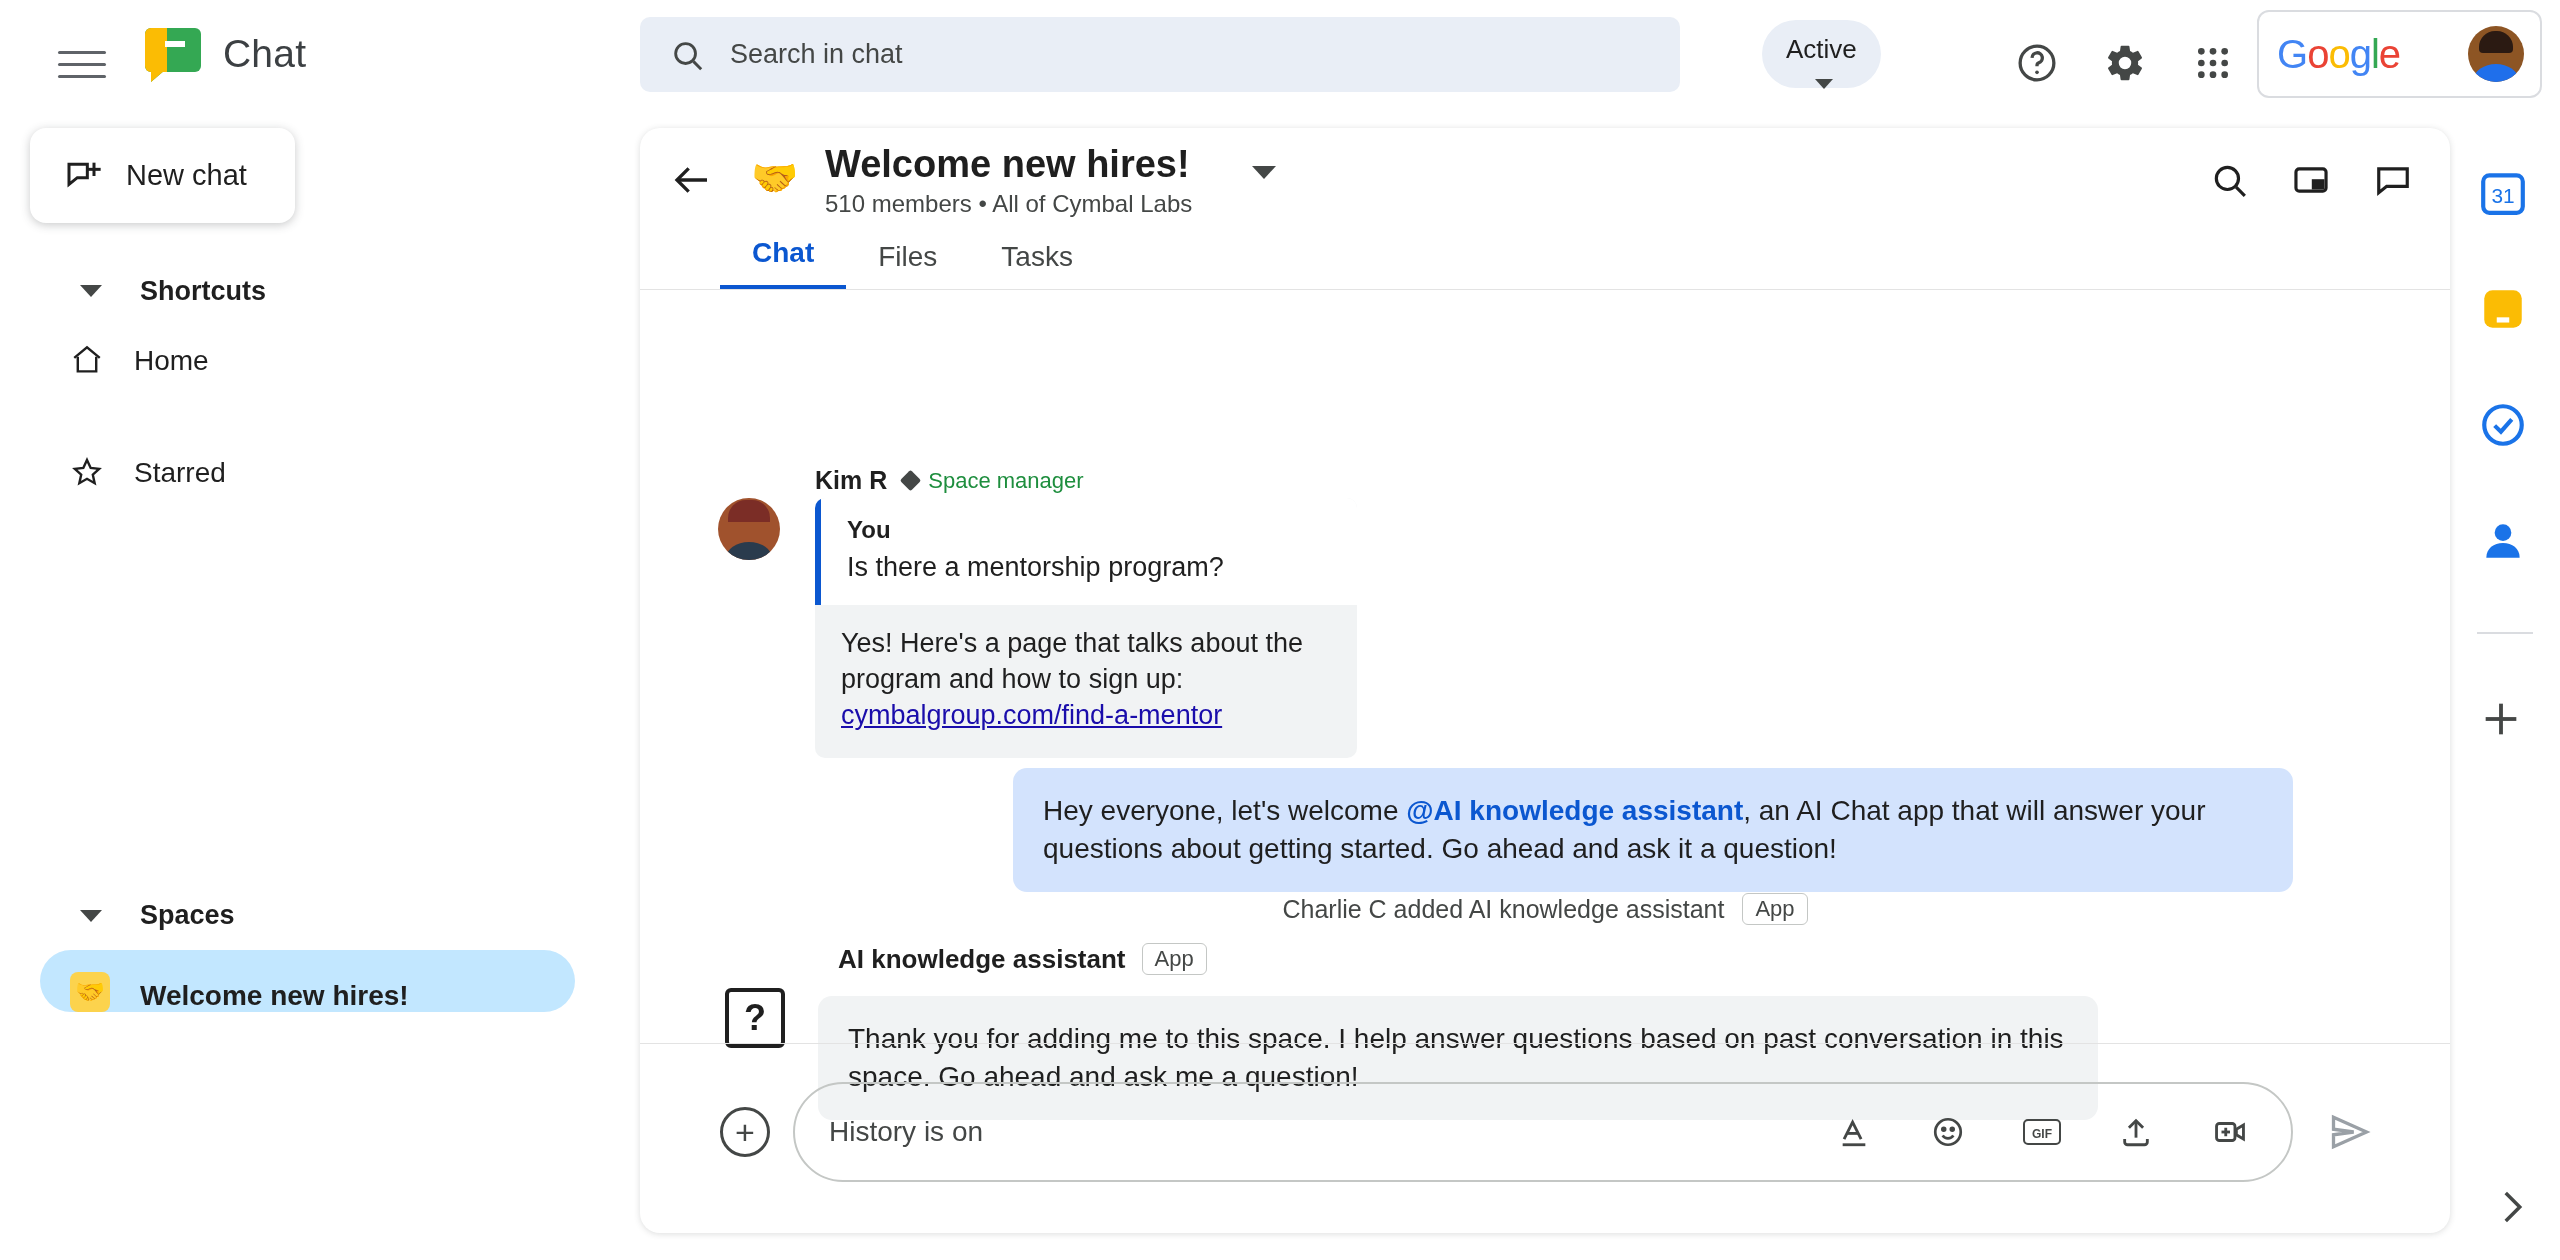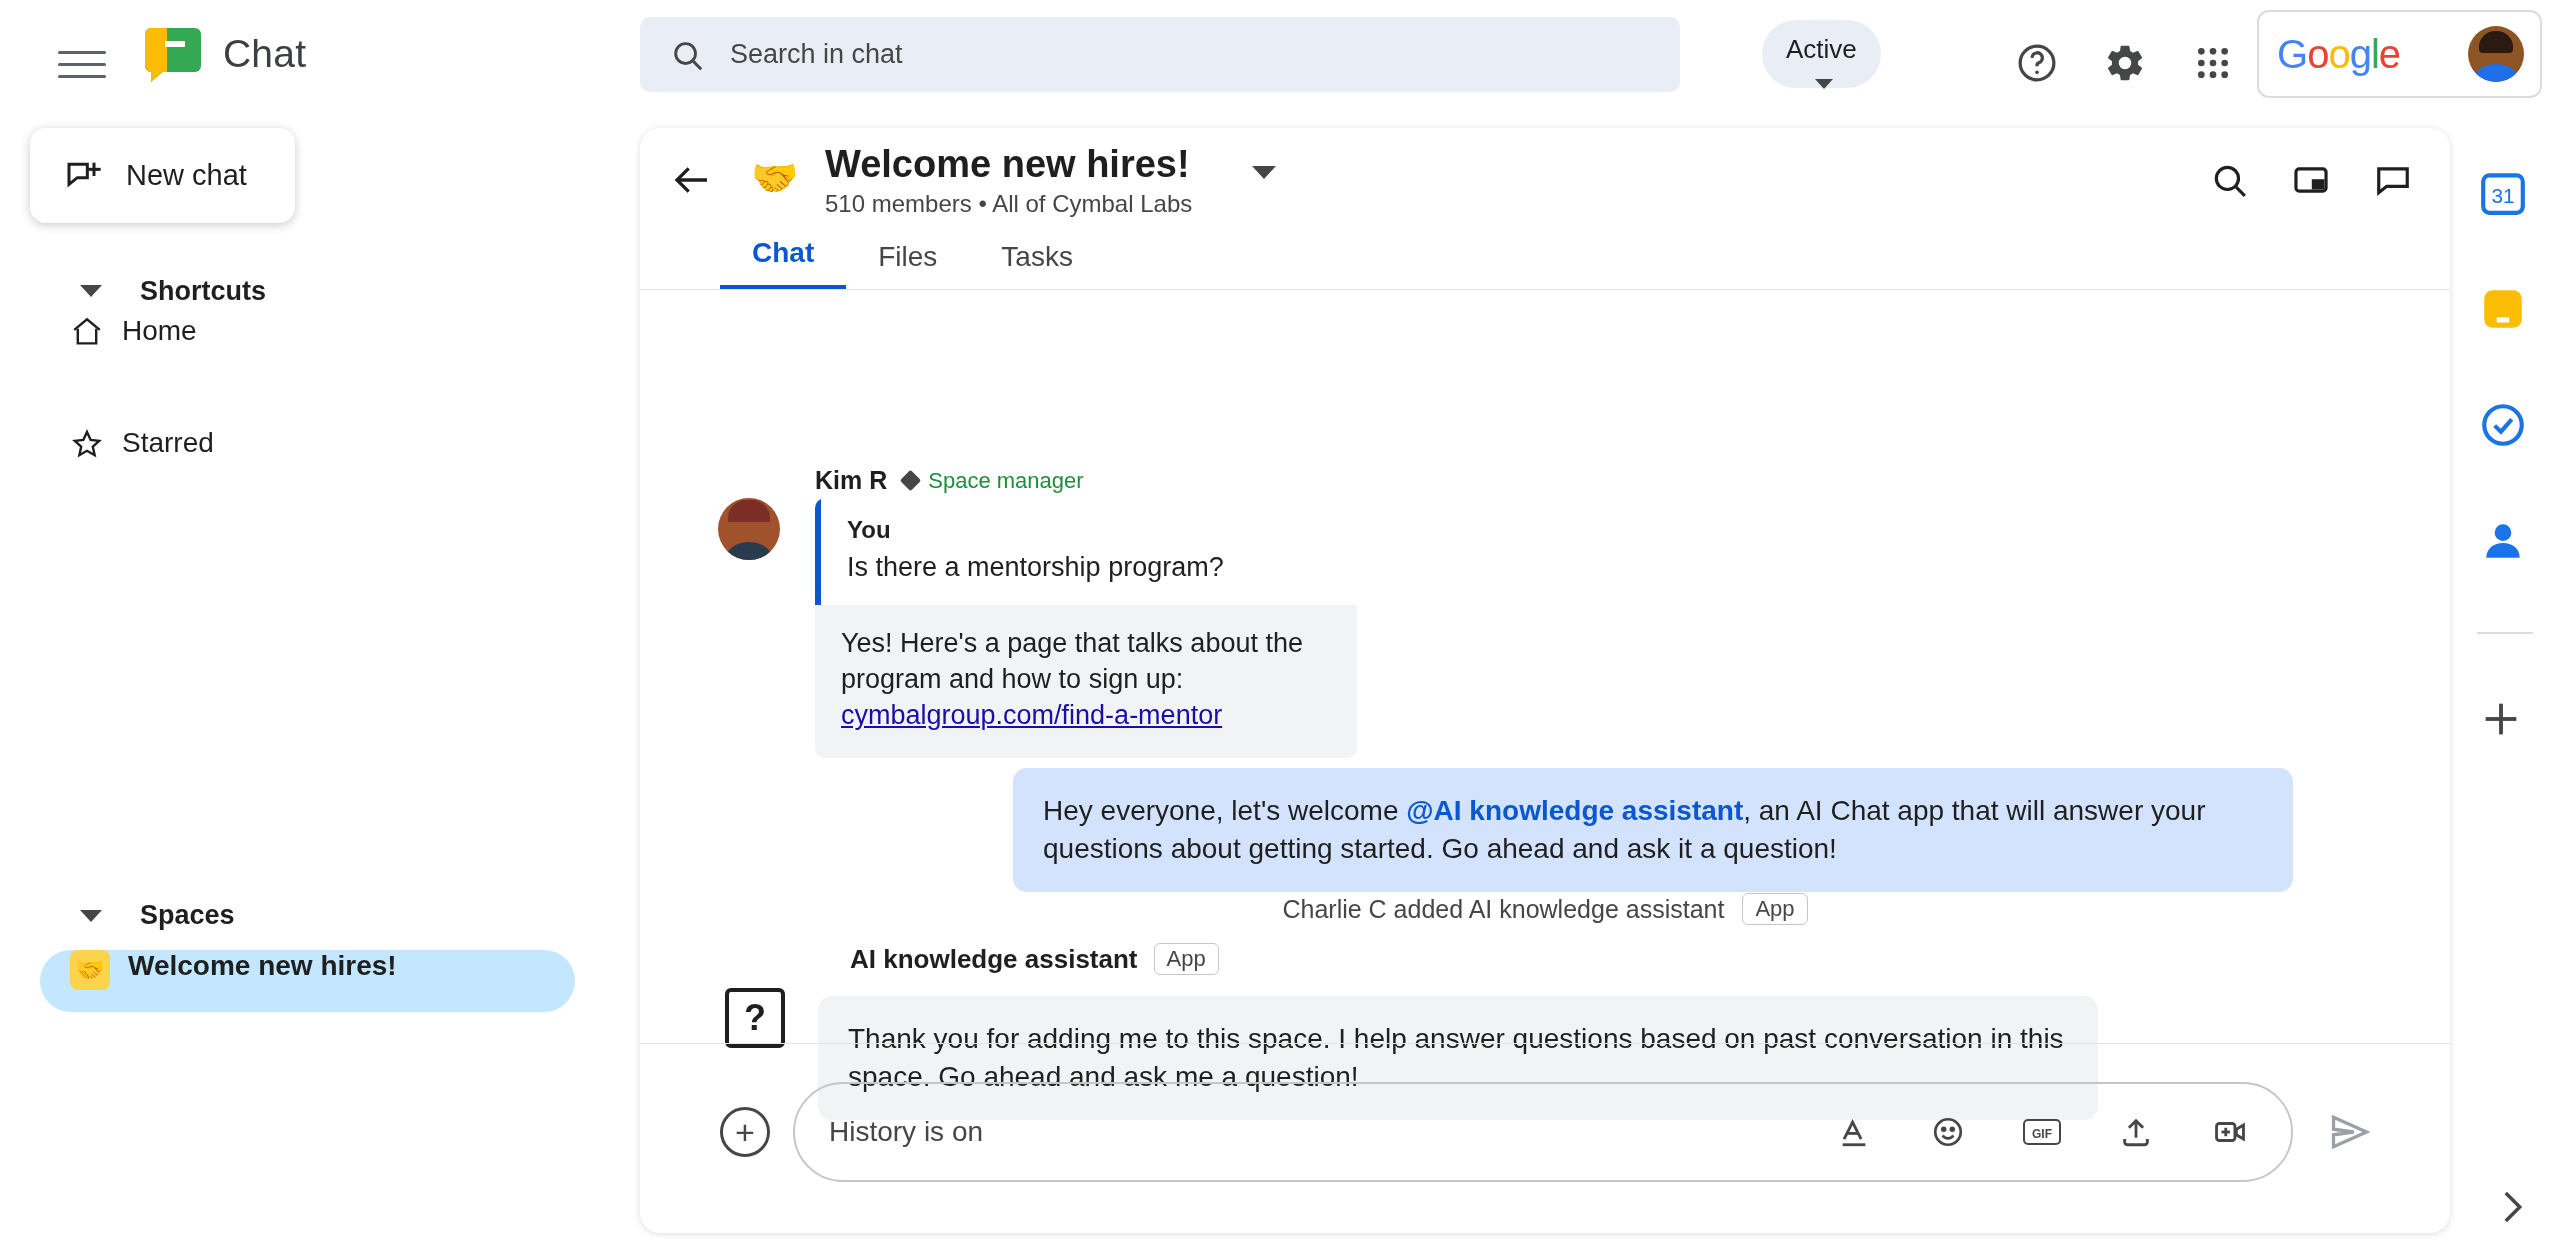--- a/index.html
+++ b/index.html
@@ -119,21 +119,21 @@
   .nav-section-title {
     position: absolute; font-size: 27px; color: #1f1f1f; font-weight: bold;
   }
   .nav-caret {
     position: absolute; width: 0; height: 0;
     border-left: 11px solid transparent; border-right: 11px solid transparent;
     border-top: 12px solid #444746; cursor: pointer;
   }
   .nav-item {
     position: absolute; left: 40px; width: 540px; height: 62px;
-    display: flex; align-items: flex-start; gap: 18px; padding-left: 30px;
+    display: flex; align-items: flex-end; gap: 30px; padding-left: 30px;
     border-radius: 31px; cursor: pointer; font-size: 28px; color: #1f1f1f;
   }
   .nav-item.sel { background: #c2e7ff; font-weight: bold; }
   .space-emoji {
     width: 40px; height: 40px; border-radius: 8px; background: #fcd34d;
     display: flex; align-items: center; justify-content: center; font-size: 24px;
   }
 
   
   .main {
@@ -227,21 +227,21 @@
     font-size: 25px; color: #444746;
   }
   .app-tag {
     border: 1px solid #c4c7c5; border-radius: 6px; padding: 2px 12px;
     font-size: 22px; color: #444746; background: #fff;
   }
 
   .assistant-head {
     position: absolute; left: 838px; top: 825px; display: flex; align-items: center; gap: 16px;
   }
-  .assistant-name { font-size: 26px; font-weight: bold; color: #1f1f1f; margin-left: 12px; }
+  .assistant-name { font-size: 26px; font-weight: bold; color: #1f1f1f; }
   .bot-avatar {
     position: absolute; left: 725px; top: 862px; width: 60px; height: 60px;
     border: 4px solid #1f1f1f; border-radius: 6px;
     display: flex; align-items: center; justify-content: center;
     font-size: 36px; font-weight: bold; color: #1f1f1f;
   }
   .bubble-grey {
     position: absolute; left: 818px; top: 872px; width: 1280px;
     background: #f1f3f4; border-radius: 14px; padding: 24px 30px;
     font-size: 28px; color: #1f1f1f; line-height: 1.35;

